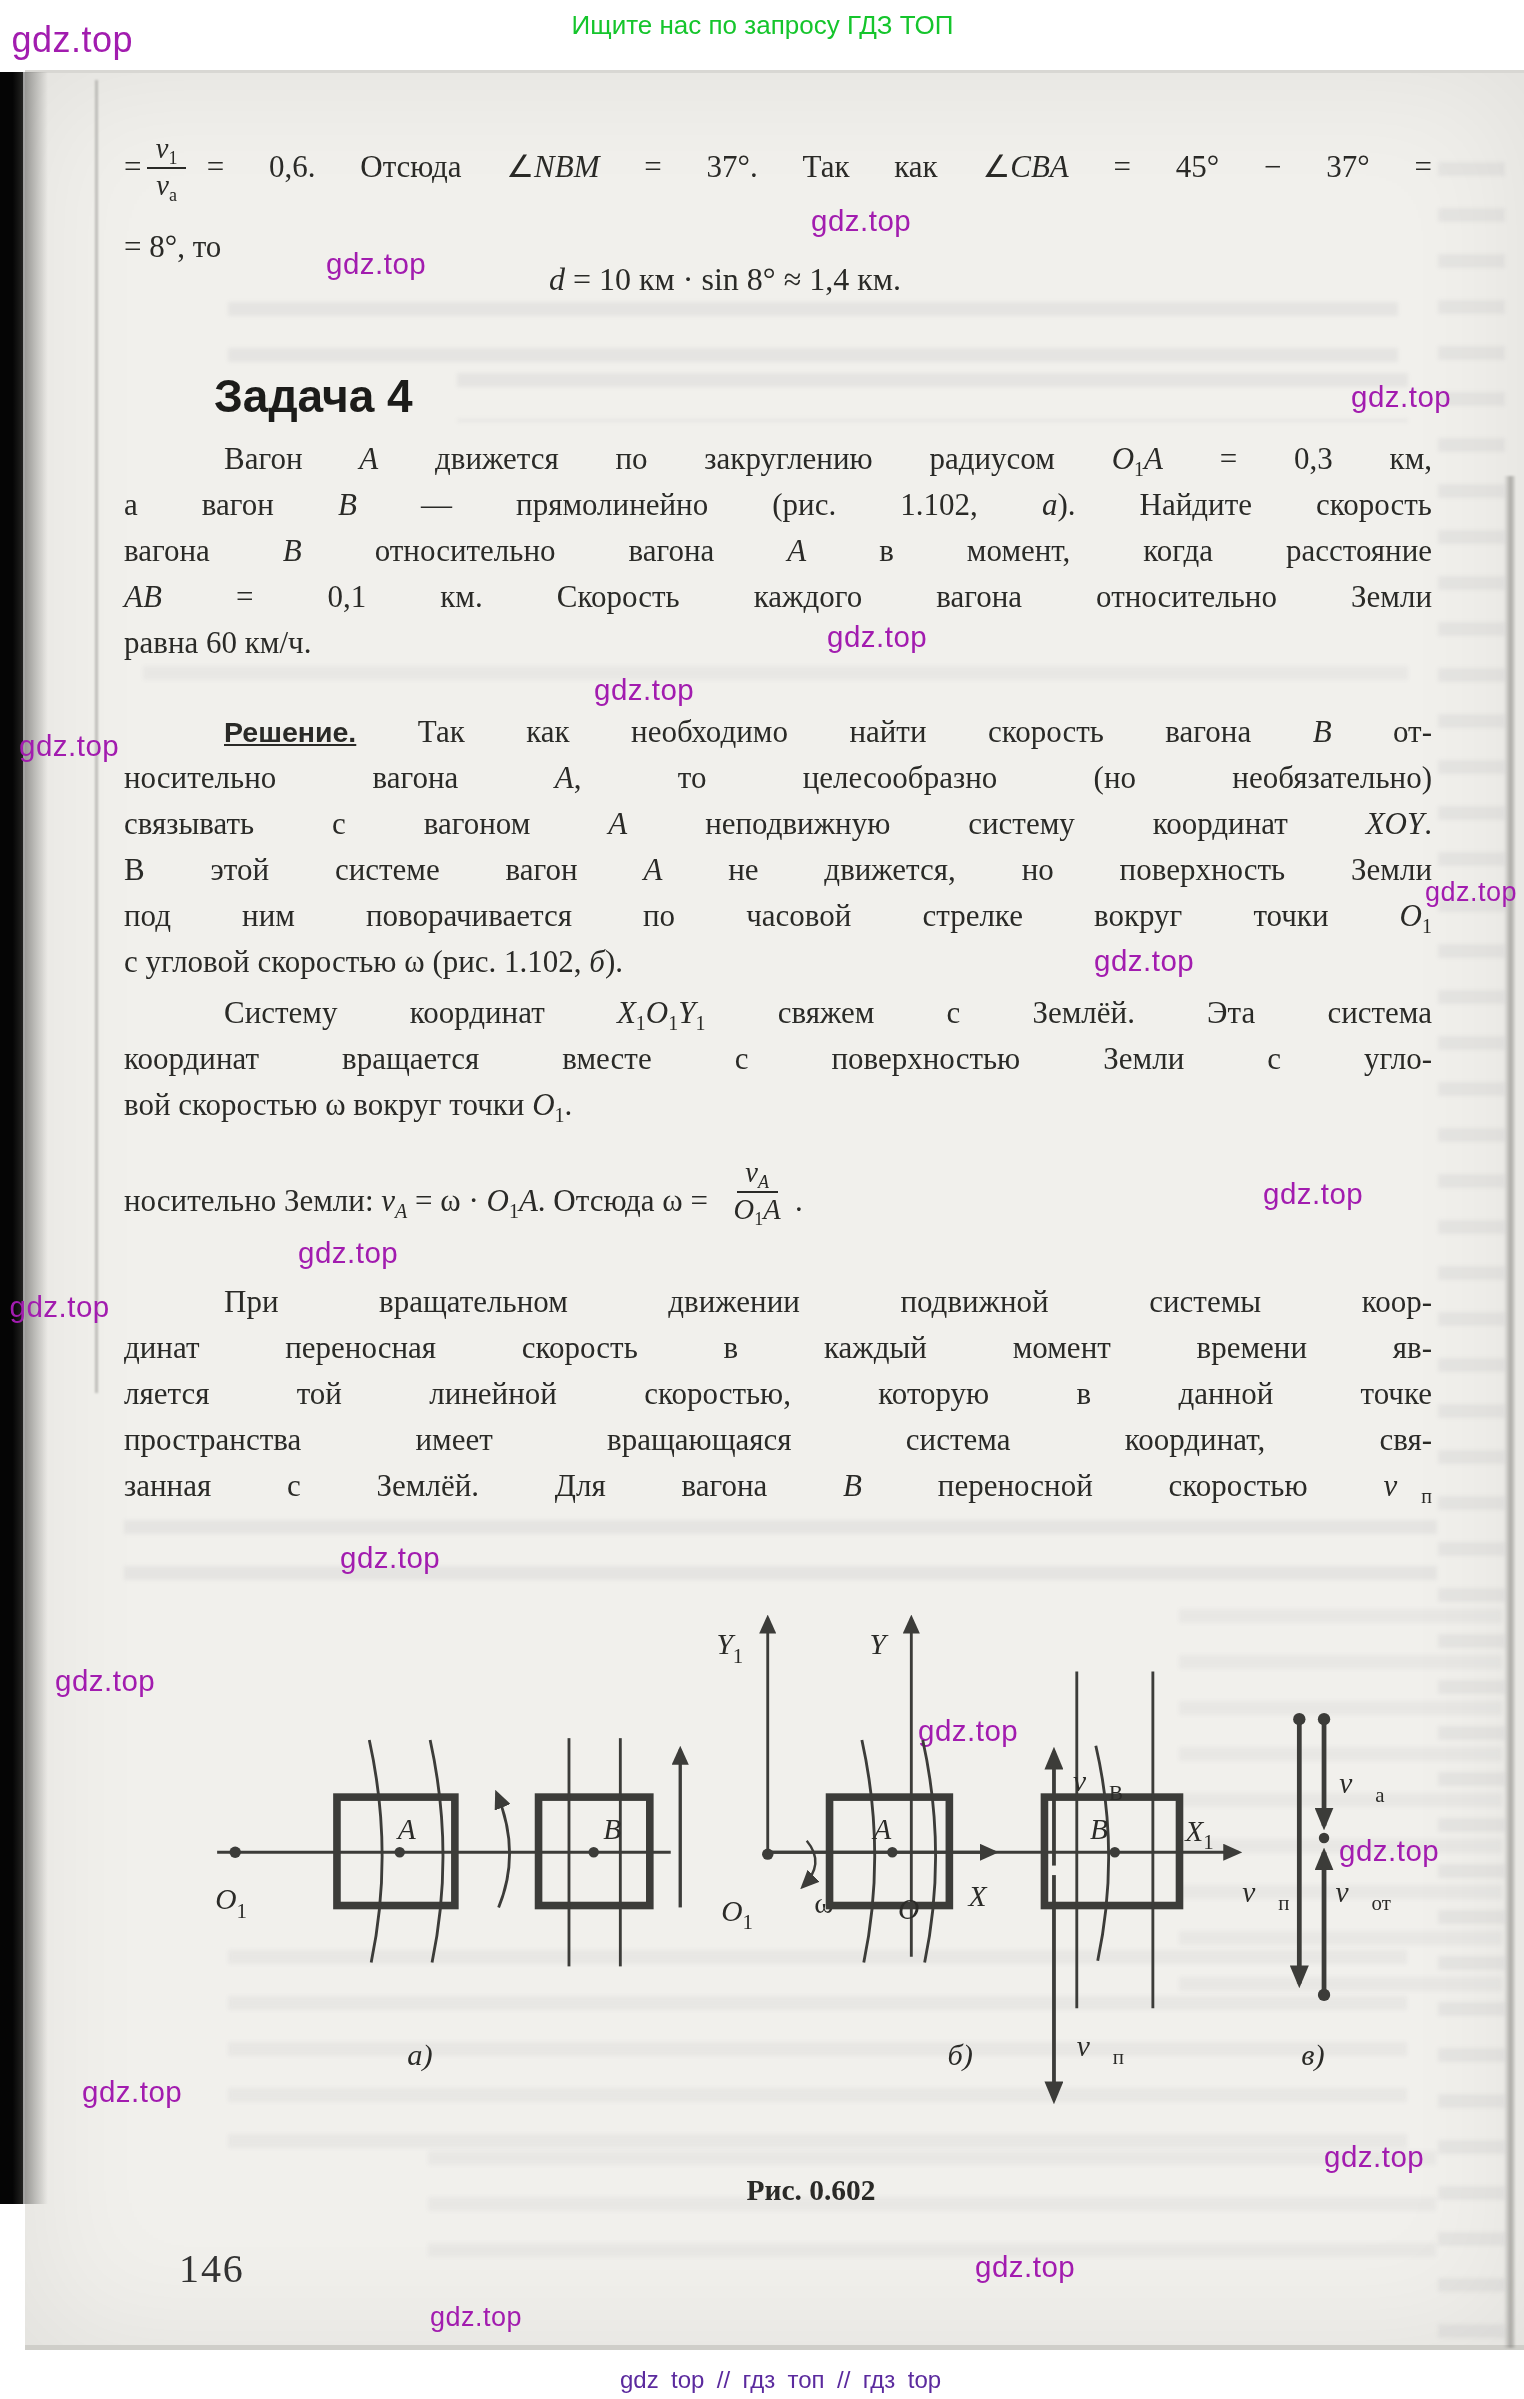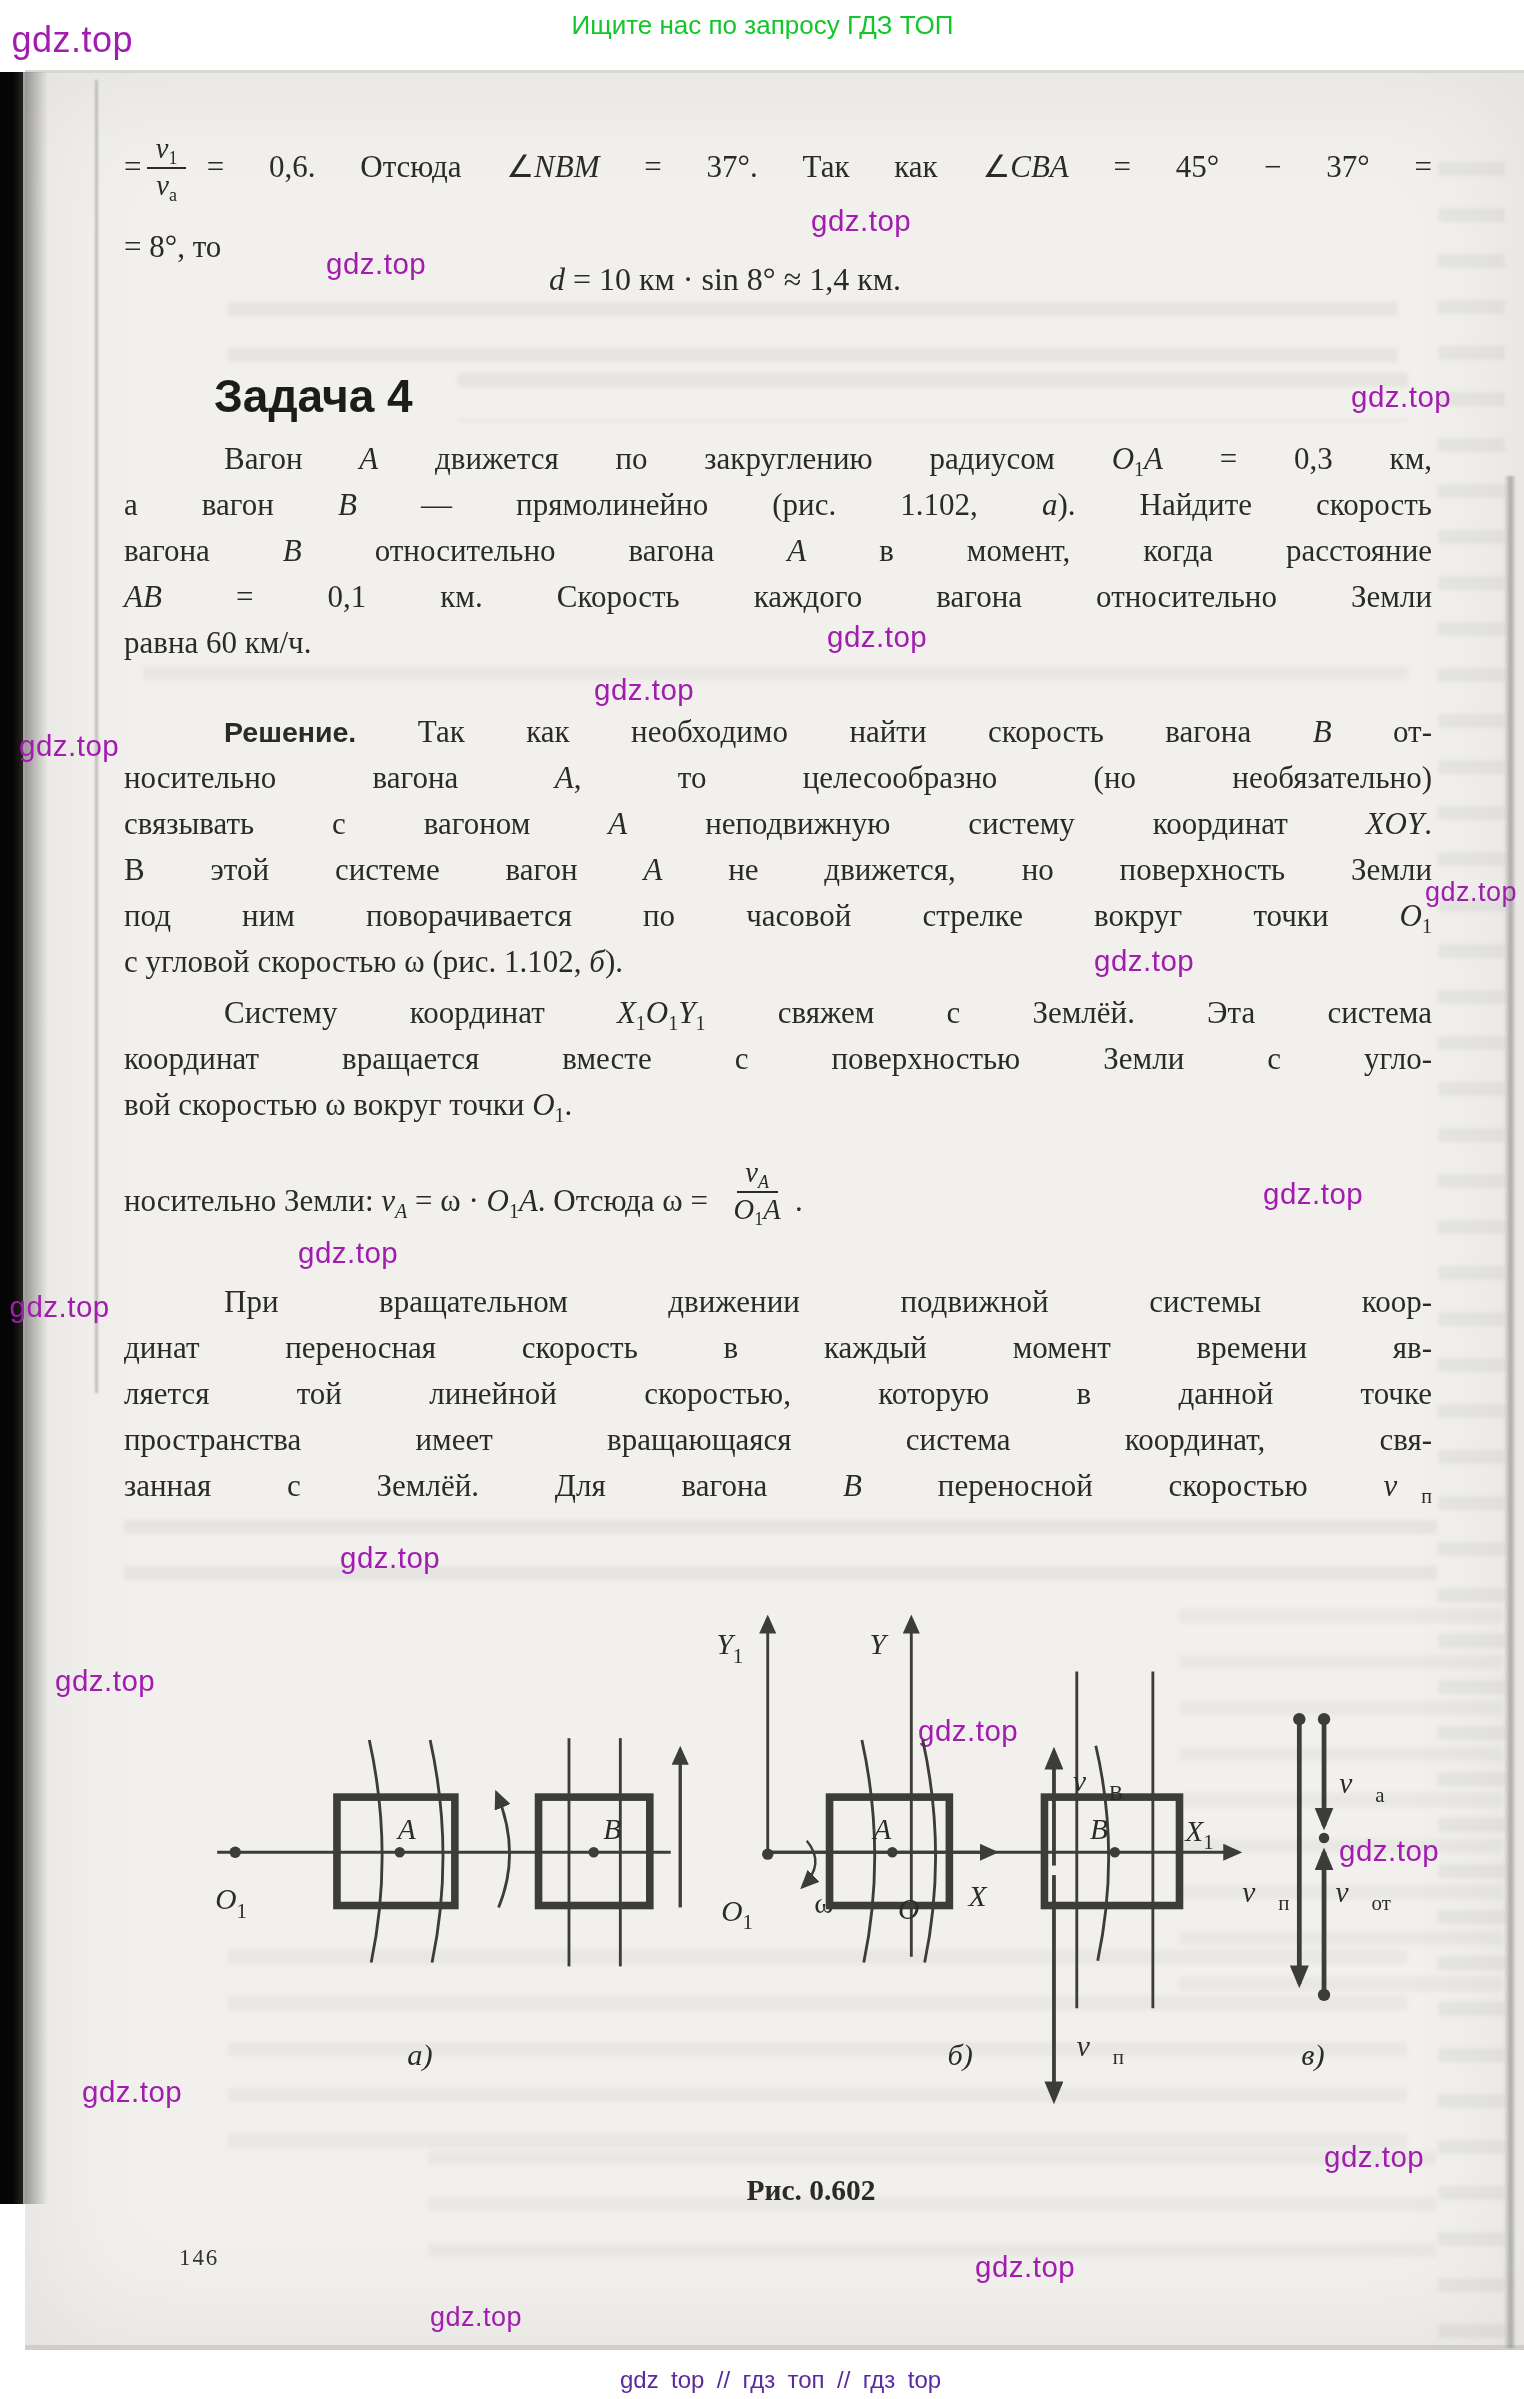--- a/index.html
+++ b/index.html
@@ -32,35 +32,35 @@
       color:#a21caf;font-weight:500;letter-spacing:0.5px;white-space:nowrap;}
   .wm.big{font-size:36px;}
   .wm.small{font-size:27px;}
   
   .para{position:absolute;left:124px;width:1308px;font-size:31px;line-height:46px;}
   .jl{text-align:justify;text-align-last:justify;}
   .ll{text-align:left;}
   .ind{text-indent:100px;}
   .para i{font-style:italic;}
   .para sub{font-size:20px;vertical-align:-6.7px;line-height:0;}
-  .bold-lead{font-family:"Liberation Sans",sans-serif;font-weight:bold;font-size:28.5px;}
+  .bold-lead{font-family:"Liberation Sans",sans-serif;font-weight:bold;font-size:28.5px;text-decoration:underline;}
   .frac{display:inline-flex;flex-direction:column;align-items:center;vertical-align:middle;
         line-height:1.02;font-size:28.5px;margin:0 5.7px;}
   .frac .num{border-bottom:2.9px solid #2a2a27;padding:0 8.6px 3.8px;}
   .frac .den{padding:1.9px 8.6px 0;}
   .frac sub{font-size:18px;vertical-align:-5.7px;line-height:0;}
   #intro-line1{display:flex;align-items:center;top:126px;height:82px;}
   #intro-line1 .rest{flex:1;margin-left:15px;text-align:justify;text-align-last:justify;}
   #p4-line2{display:flex;align-items:flex-end;height:95px;margin-top:1.9px;}
   #p4-line2 .pre{margin-right:11.4px;}
   #heading{top:369px;left:214px;font-family:Liberation Sans, sans-serif;
            font-weight:bold;font-size:46px;color:#1c1c1a;}
   #equation{top:261px;left:549px;font-size:32px;}
   #caption{top:2174px;left:711px;width:200px;text-align:center;font-weight:bold;font-size:29.5px;}
-  #page-number{top:2245px;left:179px;font-size:23px;letter-spacing:1.9px;color:#333;}
+  #page-number{top:2245px;left:179px;font-size:40px;letter-spacing:1.9px;color:#333;}
   
   #figure-svg{left:0;top:1586px;}
   .fig-stroke{stroke:#3c3c39;fill:none;}
   .fig-text{font-family:"Liberation Serif",serif;font-size:31px;fill:#2b2b28;font-style:italic;}
   .fig-text .ss{font-size:22px;font-style:normal;}
   .fig-up{font-style:normal;}
   .fig-label{font-size:32px;}
   .dot{fill:#3c3c39;stroke:none;}
 </style>
 </head>

